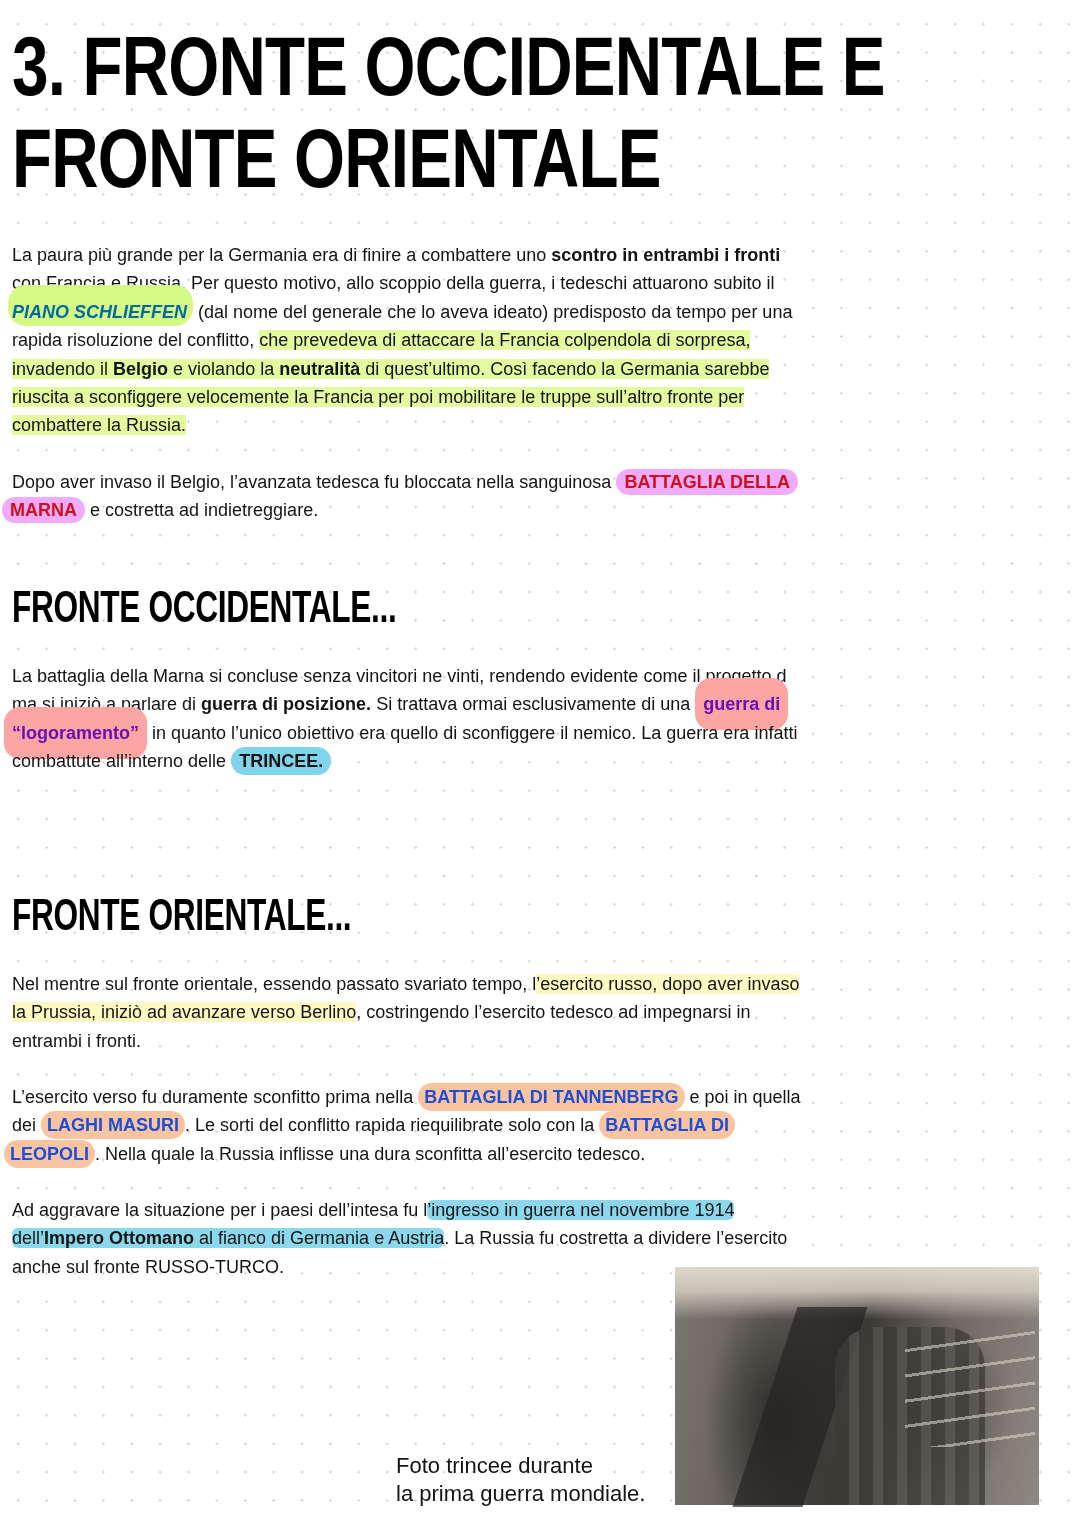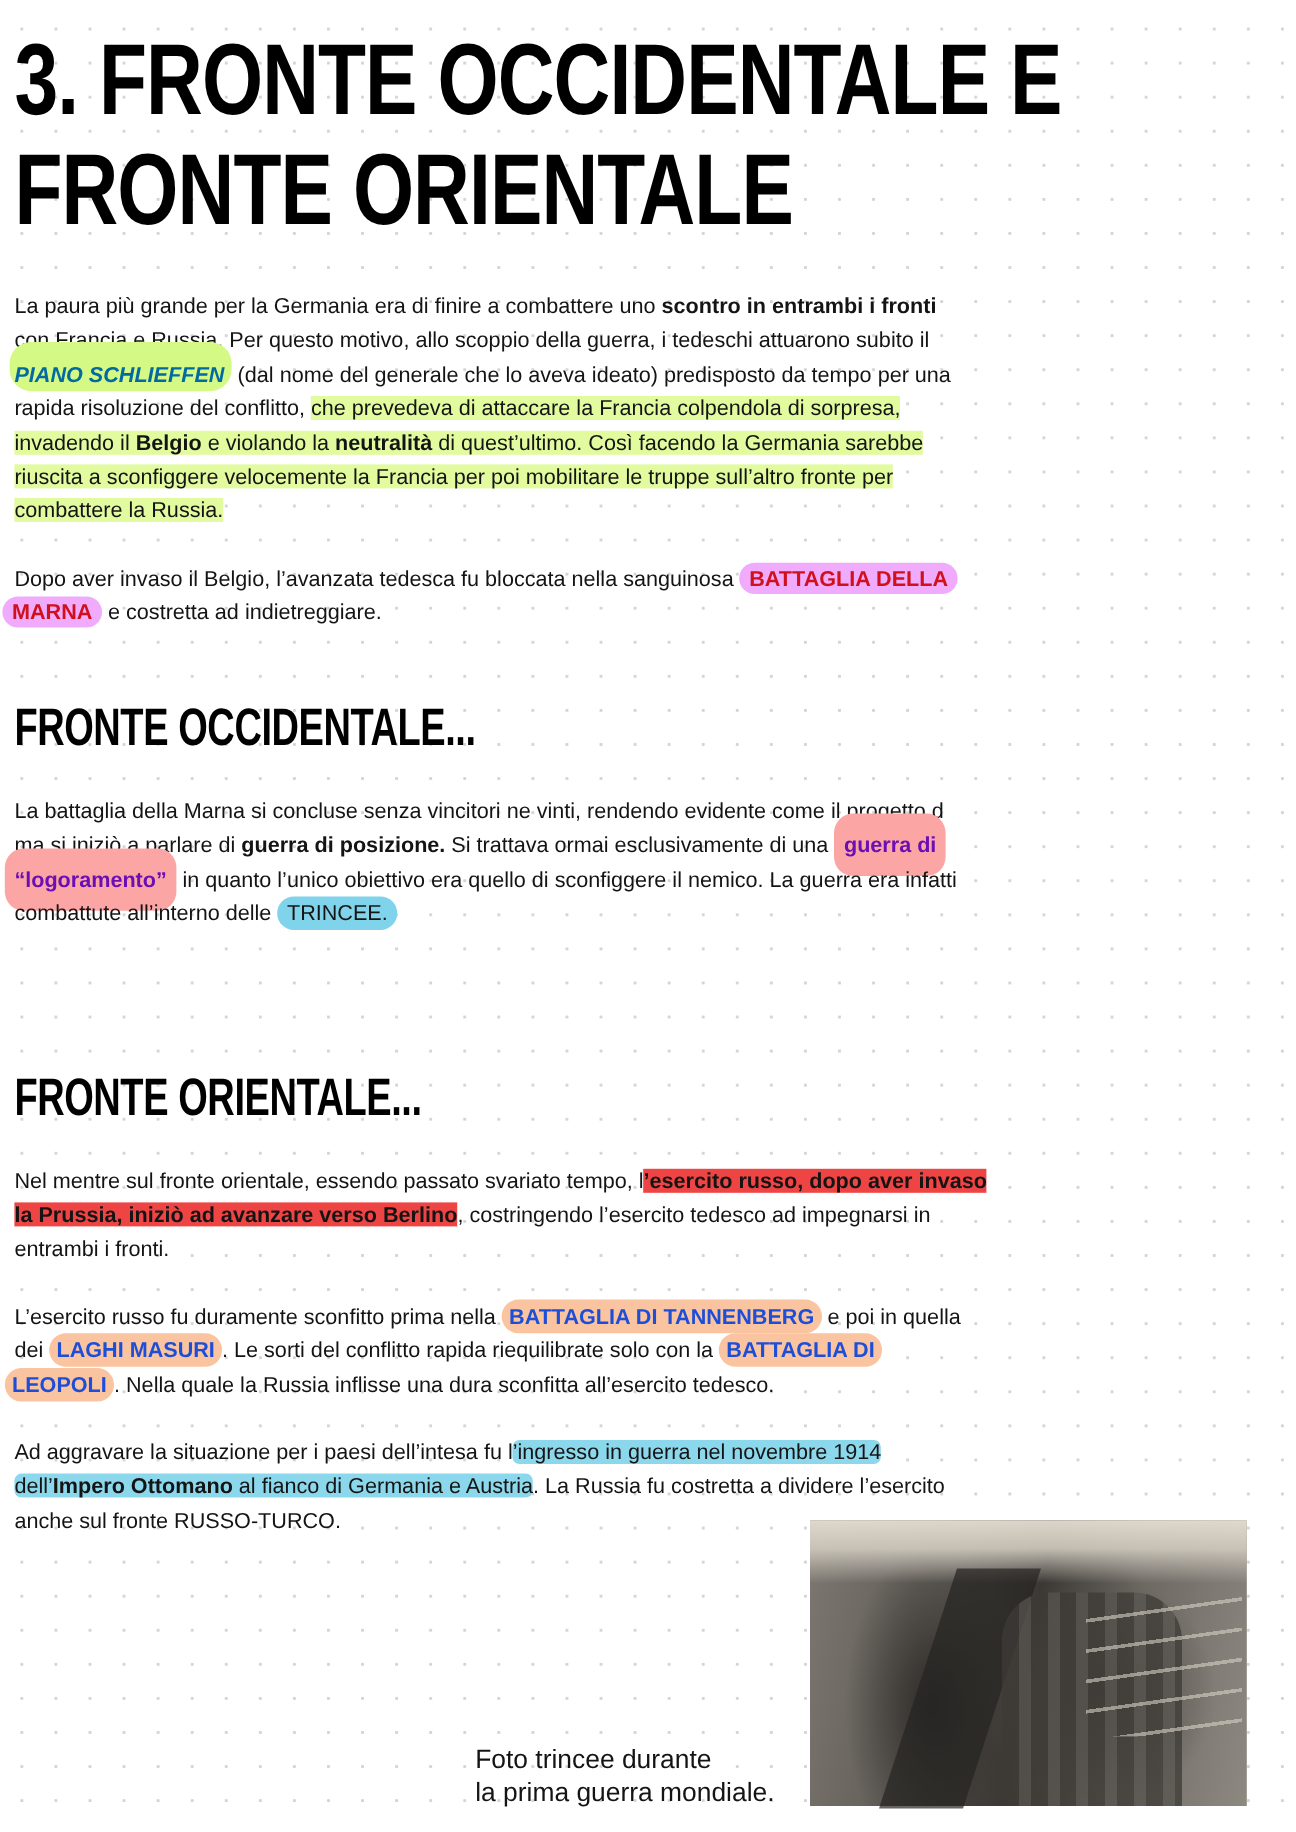--- a/index.html
+++ b/index.html
@@ -41,23 +41,23 @@
   }
   .hl-red {
     background: #f0abfc; border-radius: 16px; padding: 3px 8px; color: #d0101a; font-weight: 700;
   }
   .hl-red.start { margin-left: -10px; }
   .hl-purple {
     background: #fca5a5; border-radius: 16px; padding: 16px 8px; color: #6a0fb3; font-weight: 700;
   }
   .hl-purple.start { margin-left: -8px; }
   .hl-cyan-pill {
-    background: #7fd3ea; border-radius: 16px; padding: 4px 8px; font-weight: 400; color: #141414;
+    background: #7fd3ea; border-radius: 16px; padding: 4px 8px; font-weight: 700; color: #141414;
   }
-  .hl-cyan-light { background: #ef4444; font-weight: bold; }
+  .hl-cyan-light { background: #fef9c3; }
   .hl-cyan { background: #8bd7ec; border-radius: 6px; }
   .hl-orange {
     background: #fbc4a0; border-radius: 16px; padding: 4px 6px; color: #1d4ed8; font-weight: 700;
   }
   .hl-orange.start { margin-left: -8px; }
 
   .photo {
     position: absolute; left: 675px; top: 1267px; width: 364px; height: 238px;
     background:
       linear-gradient(180deg, rgba(220,215,205,0.95) 0%, rgba(200,195,185,0.9) 10%, transparent 22%),
@@ -119,21 +119,21 @@
 
 <h2 class="h2" style="top:890px">FRONTE ORIENTALE...</h2>
 
 <p class="para" style="top:970px">
   <span class="line"><span>Nel mentre sul fronte orientale, essendo passato svariato tempo, l</span><span class="hl-cyan-light">’esercito russo, dopo aver invaso</span></span>
   <span class="line"><span class="hl-cyan-light">la Prussia, iniziò ad avanzare verso Berlino</span><span>, costringendo l’esercito tedesco ad impegnarsi in</span></span>
   <span class="line">entrambi i fronti.</span>
 </p>
 
 <p class="para" style="top:1083px">
-  <span class="line"><span>L’esercito russo fu duramente sconfitto prima nella </span><span class="hl-orange">BATTAGLIA DI TANNENBERG</span><span> e poi in quella</span></span>
+  <span class="line"><span>L’esercito verso fu duramente sconfitto prima nella </span><span class="hl-orange">BATTAGLIA DI TANNENBERG</span><span> e poi in quella</span></span>
   <span class="line"><span>dei </span><span class="hl-orange">LAGHI MASURI</span><span>. Le sorti del conflitto rapida riequilibrate solo con la </span><span class="hl-orange">BATTAGLIA DI</span></span>
   <span class="line"><span class="hl-orange start">LEOPOLI</span><span>. Nella quale la Russia inflisse una dura sconfitta all’esercito tedesco.</span></span>
 </p>
 
 <p class="para" style="top:1196px">
   <span class="line"><span>Ad aggravare la situazione per i paesi dell’intesa fu l</span><span class="hl-cyan">’ingresso in guerra nel novembre 1914</span></span>
   <span class="line"><span class="hl-cyan"><span>dell’</span><b>Impero Ottomano</b><span> al fianco di Germania e Austria</span></span><span>. La Russia fu costretta a dividere l’esercito</span></span>
   <span class="line">anche sul fronte RUSSO-TURCO.</span>
 </p>
 

